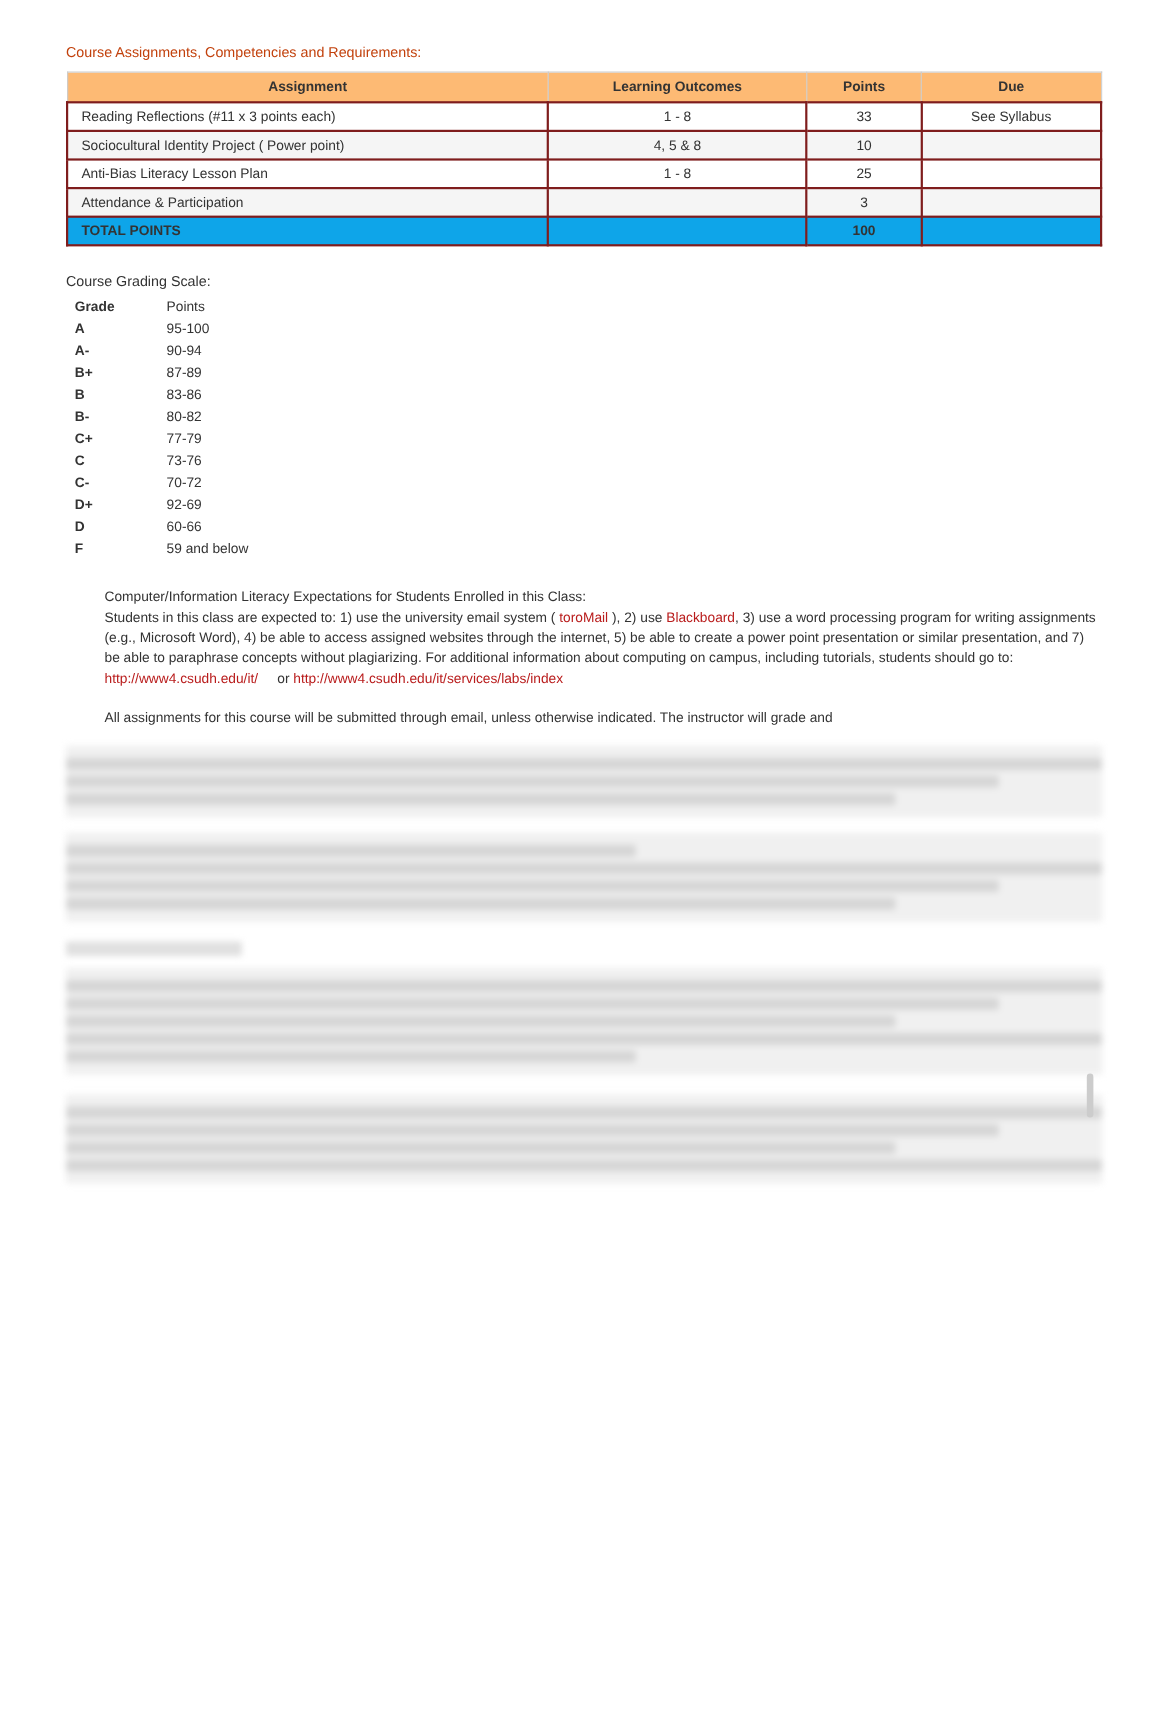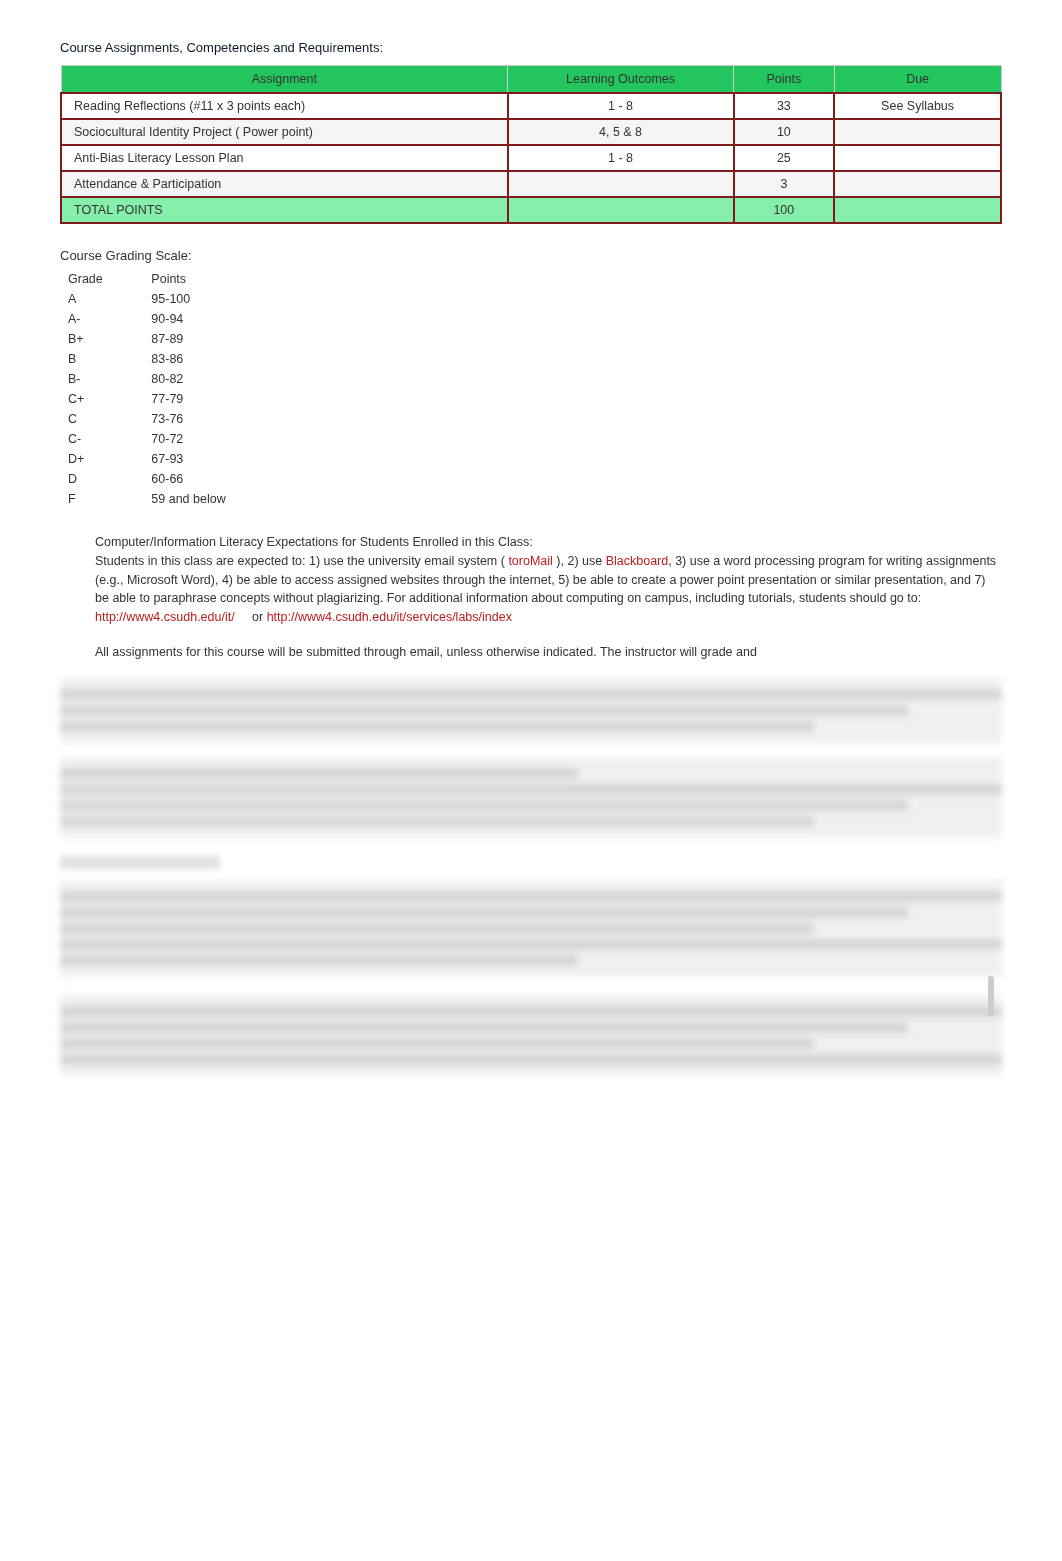--- a/index.html
+++ b/index.html
@@ -8,35 +8,35 @@
       font-size: 13px;
       color: #333;
       background: #fff;
       padding: 40px 60px;
       max-width: 1062px;
     }
 
     .section-title {
       font-size: 13px;
       margin-bottom: 10px;
-      color: #0f172a;
+      color: #c2410c;
     }
 
     
     .assignments-table {
       width: 100%;
       border-collapse: collapse;
       margin-bottom: 24px;
       font-size: 12.5px;
     }
     .assignments-table th {
-      background: #22c55e;
+      background: #fdba74;
       padding: 6px 12px;
       text-align: center;
-      font-weight: normal;
+      font-weight: bold;
       border: 1px solid #ccc;
       color: #333;
     }
     .assignments-table th:first-child {
       text-align: center;
     }
     .assignments-table td {
       padding: 5px 12px;
       border: 2px solid #7f1d1d;
       color: #333;
@@ -49,22 +49,22 @@
     .assignments-table td:nth-child(4) {
       text-align: center;
     }
     .assignments-table tr:nth-child(even) td {
       background: #f5f5f5;
     }
     .assignments-table tr:nth-child(odd) td {
       background: #fff;
     }
     .assignments-table tr.total-row td {
-      font-weight: normal;
-      background: #86efac;
+      font-weight: bold;
+      background: #0ea5e9;
       margin-left: 34px;
     }
 
     
     .grading-scale-section {
       margin-bottom: 24px;
       margin-top: 14px;
     }
     .grading-scale-title {
       font-size: 13px;
@@ -74,20 +74,21 @@
       border-collapse: collapse;
       font-size: 12.5px;
       min-width: 220px;
     }
     .grading-table td {
       padding: 3px 16px 3px 8px;
       color: #333;
     }
     .grading-table td:first-child {
       min-width: 60px;
+      font-weight: bold;
     }
 
     
     .text-section {
       margin-bottom: 16px;
       font-size: 12.5px;
       line-height: 1.5;
       margin-left: 35px;
     }
     .text-section a {
@@ -229,21 +230,21 @@
           <tr>
             <td>C</td>
             <td>73-76</td>
           </tr>
           <tr>
             <td>C-</td>
             <td>70-72</td>
           </tr>
           <tr>
             <td>D+</td>
-            <td>67-93</td>
+            <td>92-69</td>
           </tr>
           <tr>
             <td>D</td>
             <td>60-66</td>
           </tr>
           <tr>
             <td>F</td>
             <td>59 and below</td>
           </tr>
         </tbody>

